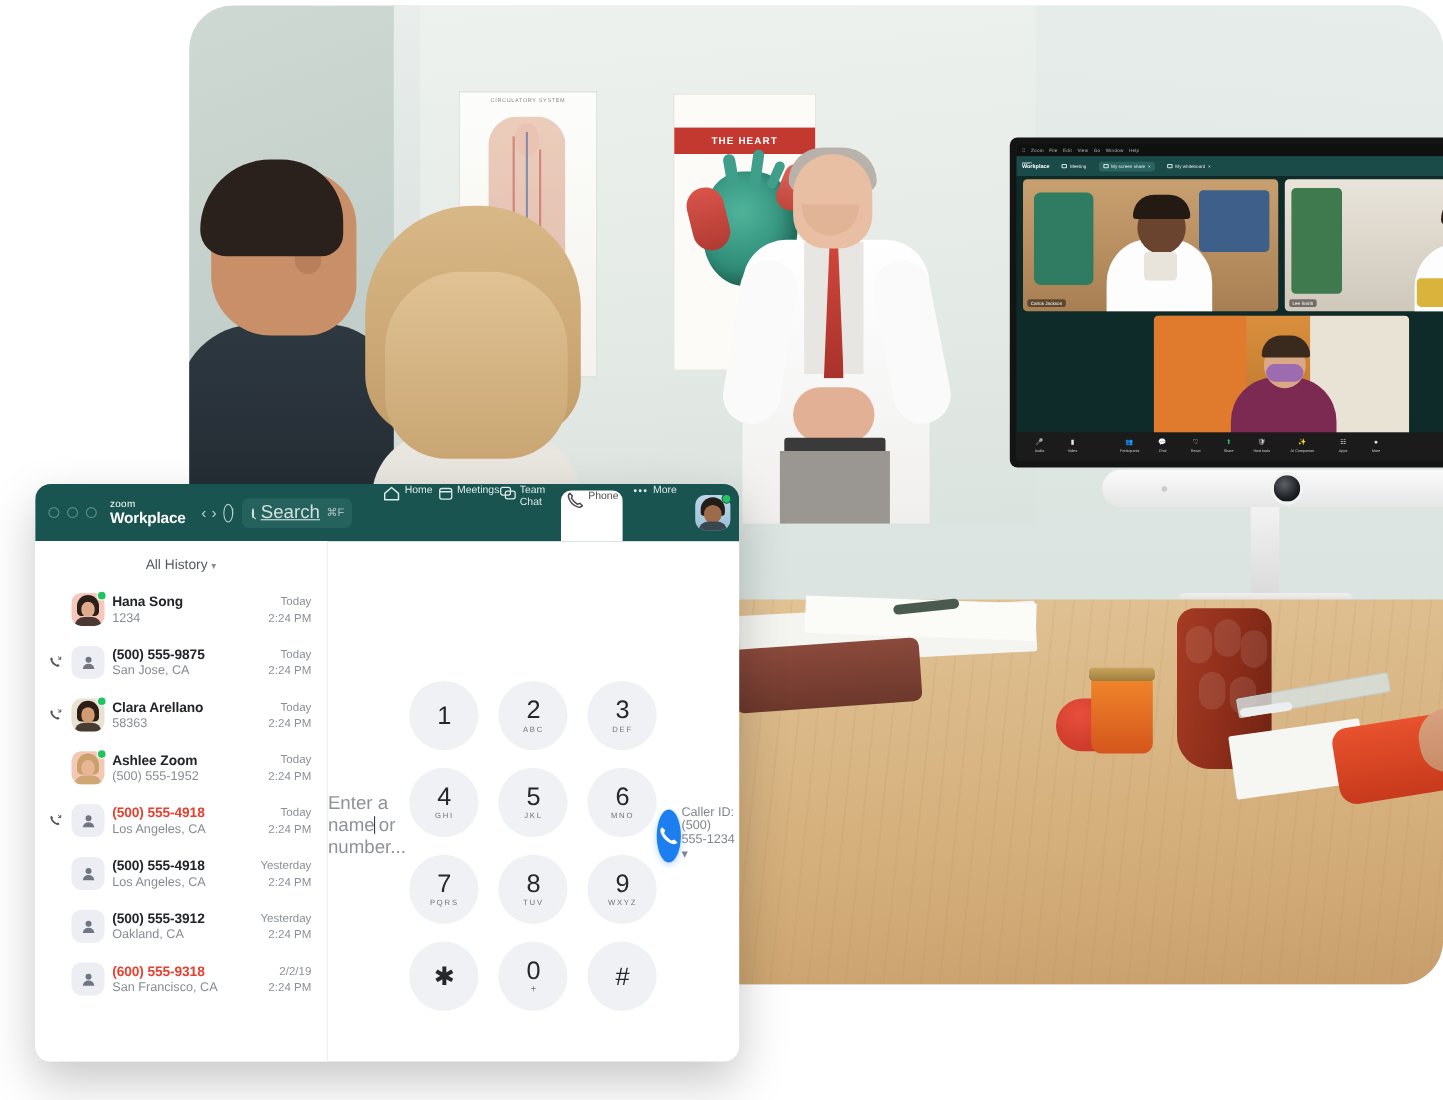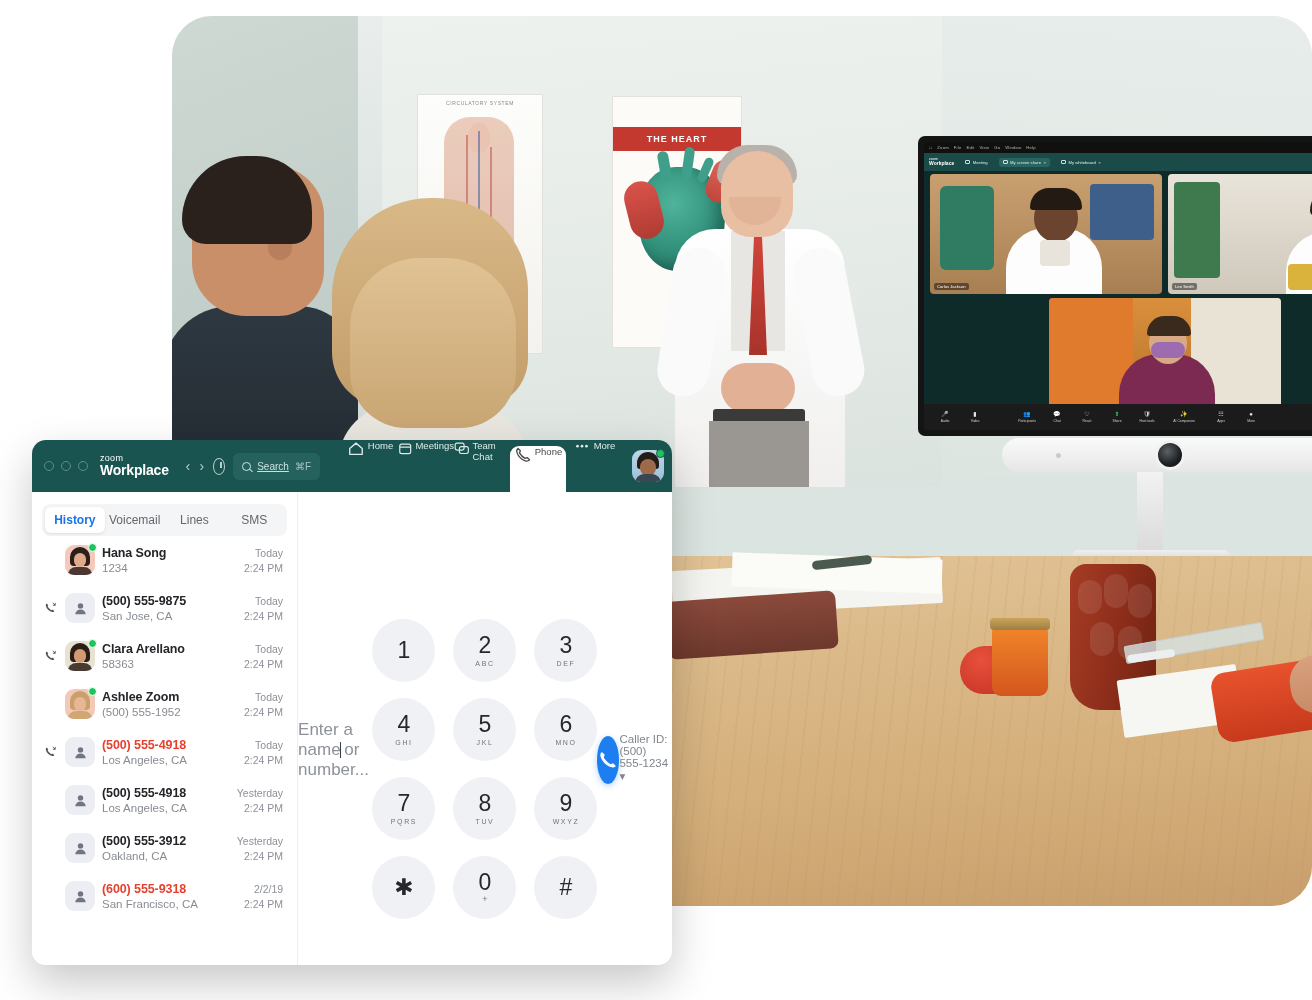--- a/index.html
+++ b/index.html
@@ -7,21 +7,21 @@
   html, body {
     width: 1312px; height: 1000px;
     background: #ffffff;
     font-family: "Liberation Sans", sans-serif;
     overflow: hidden;
   }
   #stage { position: relative; width: 1312px; height: 1000px; }
 
   
   .photo {
-    position: absolute; left: 172px; top: 16px; width: 1140px; height: 890px;
+    position: absolute; left: 172px; top: 5px; width: 1140px; height: 890px;
     border-radius: 40px; overflow: hidden;
     background: linear-gradient(#dfe7e3, #d8e2df);
   }
   .ph-wall-left { position:absolute; left:0; top:0; width:200px; height:470px;
      background:linear-gradient(160deg,#cfd9d4,#b9c7c2); }
   .ph-wall-glass { position:absolute; left:186px; top:0; width:26px; height:470px;
      background:linear-gradient(#e9eeec,#cfd8d4); }
   .ph-wall-main { position:absolute; left:210px; top:0; width:560px; height:470px;
      background:linear-gradient(175deg,#eef2ef 0%,#e4eae6 60%,#dbe3df 100%); }
   .ph-wall-right { position:absolute; left:770px; top:0; width:370px; height:460px;
@@ -215,21 +215,21 @@
   .navarrow { color:#b9cfcc; font-size:14px; width:20px; text-align:center; cursor:pointer; }
   .clock-ic { width:17px; height:17px; border:1.4px solid #b9cfcc; border-radius:50%;
      margin:0 8px 0 4px; position:relative; }
   .clock-ic:after { content:""; position:absolute; left:6.5px; top:3px; width:1.3px; height:6px;
      background:#b9cfcc; }
   .searchbox { display:flex; align-items:center; gap:6px; background:#25615d;
      height:27px; border-radius:6px; padding:0 9px; width:100px; }
   .searchbox .mag { width:9px; height:9px; border:1.3px solid #cfe0de; border-radius:50%; position:relative; }
   .searchbox .mag:after { content:""; position:absolute; right:-3px; bottom:-2px; width:4px; height:1.3px;
      background:#cfe0de; transform:rotate(45deg); }
-  .searchbox .sp { color:#cfe0de; font-size:10px;text-decoration:underline; }
+  .searchbox .sp { color:#cfe0de; font-size:17px;text-decoration:underline; }
   .searchbox .kb { margin-left:auto; color:#a9c4c1; font-size:10px; }
 
   .navtabs { display:flex; align-items:flex-end; height:52px; margin-left:22px; }
   .ntab { width:56px; height:52px; display:flex; flex-direction:row; align-items:flex-start;
      justify-content:center; gap:3px; color:#dcebe9; cursor:pointer; }
   .ntab.active { background:#fff; color:#4a4a4a; border-radius:9px 9px 0 0; height:46px;
      align-self:flex-end; justify-content:center; }
   .ntab .lbl { font-size:9.5px; }
   .ntab svg { display:block; }
   .avatar-wrap { margin-left:10px; position:relative; width:32px; height:32px; }
@@ -555,27 +555,25 @@
             <div class="a-face"></div>
             <div class="a-body"></div>
         </div>
         <span class="pres"></span>
       </div>
     </div>
 
     <div class="app-body">
 
       <div class="sidebar">
-        <div class="seg">
-          <div class="s on">History</div>
-          <div class="s">Voicemail</div>
-          <div class="s">Lines</div>
-          <div class="s">SMS</div>
-        </div>
-
+
+        <div class="filter">
+          <span>All History</span>
+          <span class="cv">▾</span>
+        </div>
 
         <div class="clist" id="call-list">
             <div class="crow">
               <div class="dirico"></div>
               <div class="av">
                 <div class="img" style="background:#f6c7bb">
                   <div style="position:absolute;left:5px;top:2px;width:20px;height:19px;background:#2b1f1a;border-radius:10px 10px 4px 4px;"></div>
                   <div style="position:absolute;left:9px;top:8px;width:12px;height:14px;background:#e0ab8c;border-radius:6px;"></div>
                   <div style="position:absolute;left:3px;top:22px;width:24px;height:10px;background:#2b1f1a;border-radius:8px 8px 0 0;opacity:.85;"></div>
                 </div>

